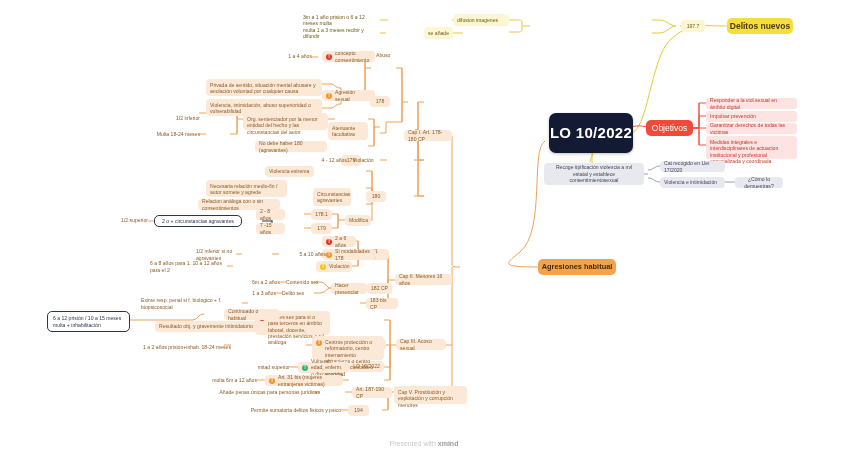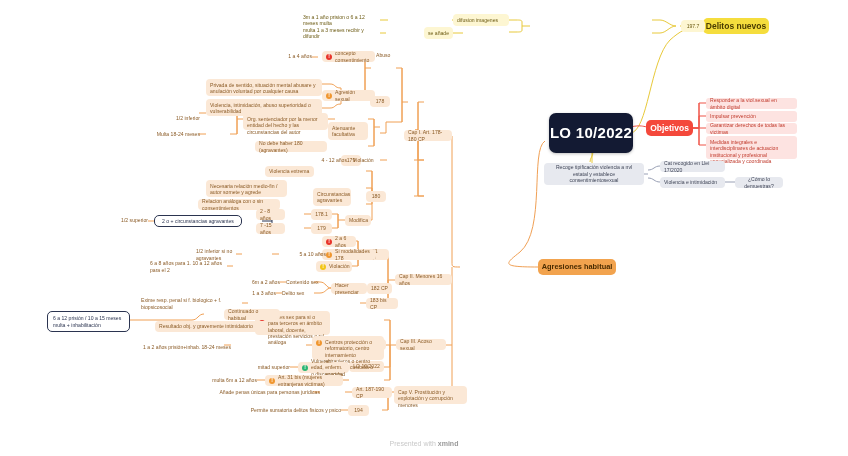--- a/index.html
+++ b/index.html
@@ -18,21 +18,21 @@
     box-shadow:0 1px 3px rgba(0,0,0,.25);
   }
   
   .y-main{background:#f5dd3d;color:#4a3c00;border-radius:5px;font-size:8.5px;font-weight:bold;
           display:flex;align-items:center;justify-content:center;}
   .y-box{background:#fdf6d2;color:#6b5a12;border-radius:4px;font-size:5.1px;
          padding:3px 4px;display:flex;align-items:center;}
   .y-plain{color:#6b5a12;font-size:5.1px;display:flex;align-items:center;background:transparent;}
 
   
-  .r-main{background:#f4483b;color:#ffffff;border-radius:5px;font-size:8.5px;font-weight:bold;
+  .r-main{background:#f4483b;color:#ffffff;border-radius:5px;font-size:8.5px;font-weight:normal;
           display:flex;align-items:center;justify-content:center;}
   .r-box{background:#fde3e1;color:#c0392b;border-radius:3px;font-size:5.1px;
          padding:3px 4px;display:flex;align-items:center;}
 
   
   .g-box{background:#e7e9ef;color:#3d4355;border-radius:4px;font-size:5.1px;
          padding:3px 4px;display:flex;align-items:center;justify-content:center;text-align:center;}
 
   
   .o-main{background:#f2a34e;color:#4a2c00;border-radius:5px;font-size:7.4px;font-weight:bold;
@@ -206,21 +206,21 @@
         <path d="M388,392 L388,410"></path>
         <path d="M352,392 L345,392"></path>
         <path d="M320,392 L313,392"></path>
         <path d="M348,410 L341,410"></path>
       </g>
     </g>
   </svg>
 
   <div class="node root" style="left:549px;top:113px;width:84px;height:40px;">LO 10/2022</div>
 
-  <div class="node y-main" style="left:703px;top:18px;width:66px;height:16px;">Delitos nuevos</div>
+  <div class="node y-main" style="left:727px;top:18px;width:66px;height:16px;">Delitos nuevos</div>
   <div class="node y-box" style="left:681px;top:20px;width:24px;height:12px;justify-content:center;">197.7</div>
   <div class="node y-box" style="left:453px;top:14px;width:56px;height:12px;">difusion imagenes</div>
   <div class="node y-box" style="left:424px;top:27px;width:29px;height:12px;">se añade</div>
   <div class="node y-plain" style="left:303px;top:14px;width:78px;height:12px;justify-content:flex-end;">3m a 1 año prision o 6 a 12 meses multa</div>
   <div class="node y-plain" style="left:303px;top:27px;width:78px;height:12px;justify-content:flex-end;">multa 1 a 3 meses recibir y difundir</div>
 
   <div class="node r-main" style="left:646px;top:120px;width:47px;height:16px;">Objetivos</div>
   <div class="node r-box" style="left:706px;top:98px;width:91px;height:11px;">Responder a la viol.sexual en ámbito digital</div>
   <div class="node r-box" style="left:706px;top:111px;width:91px;height:11px;">Impulsar prevención</div>
   <div class="node r-box" style="left:706px;top:123px;width:91px;height:11px;">Garantizar derechos de todas las victimas</div>

